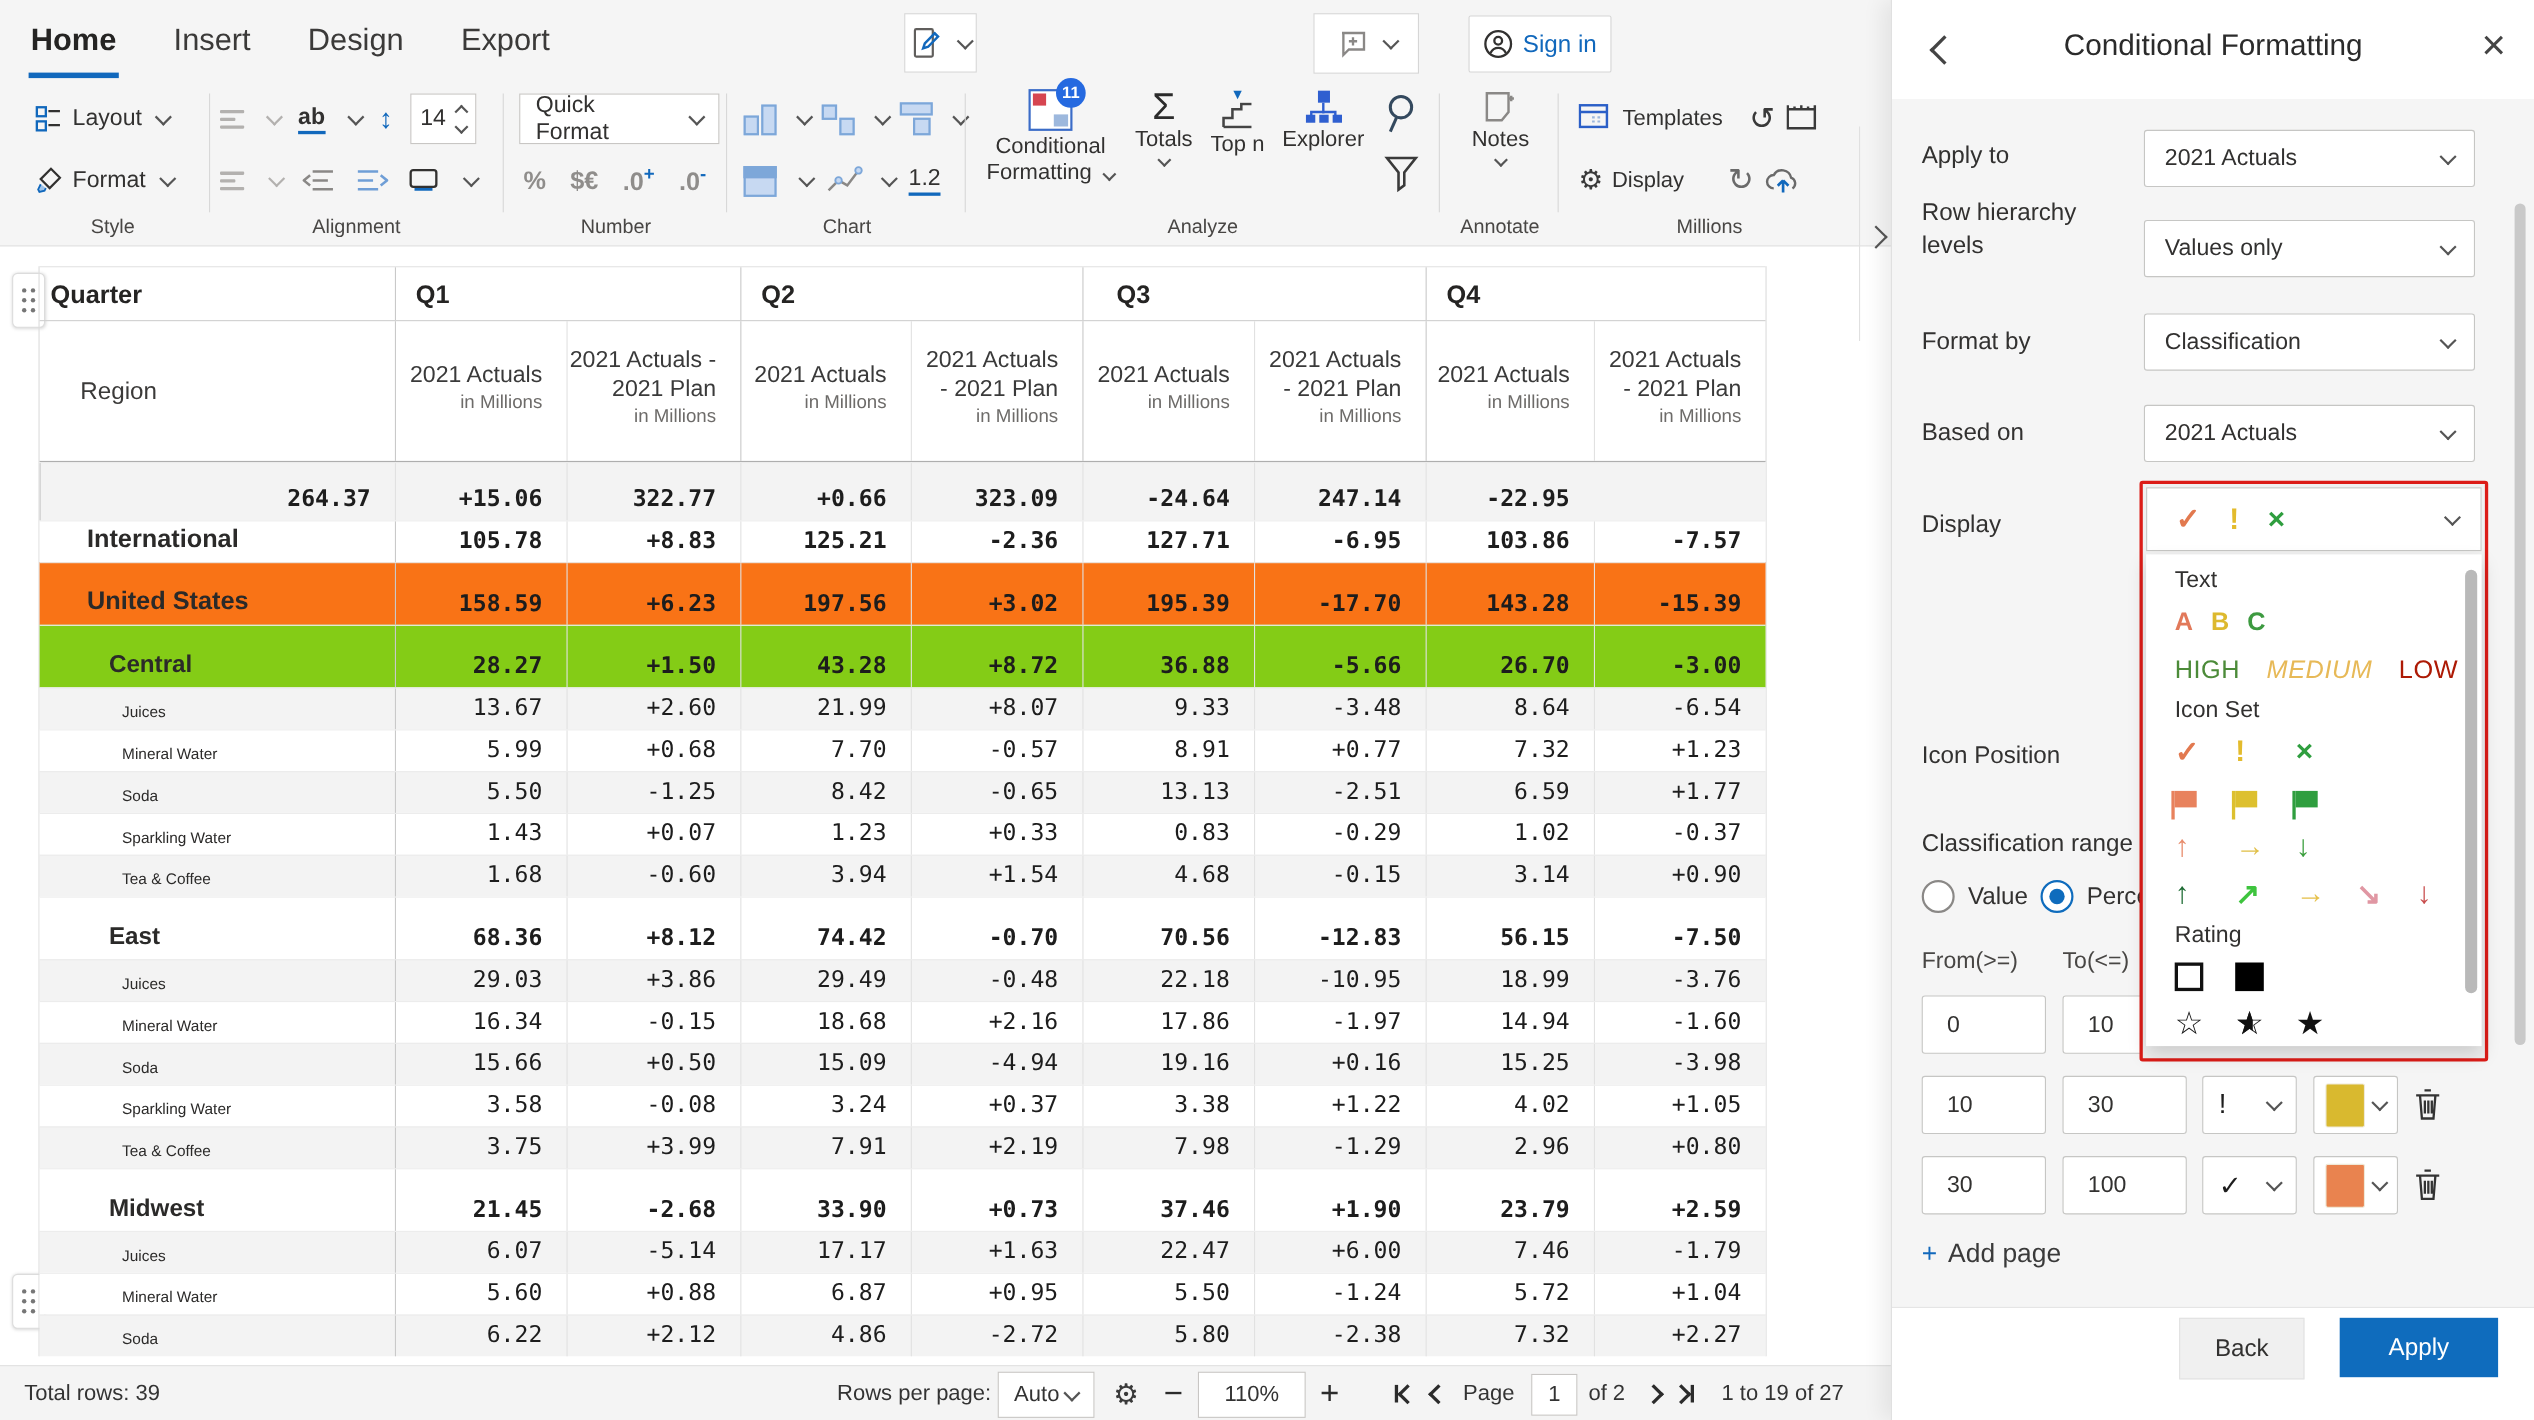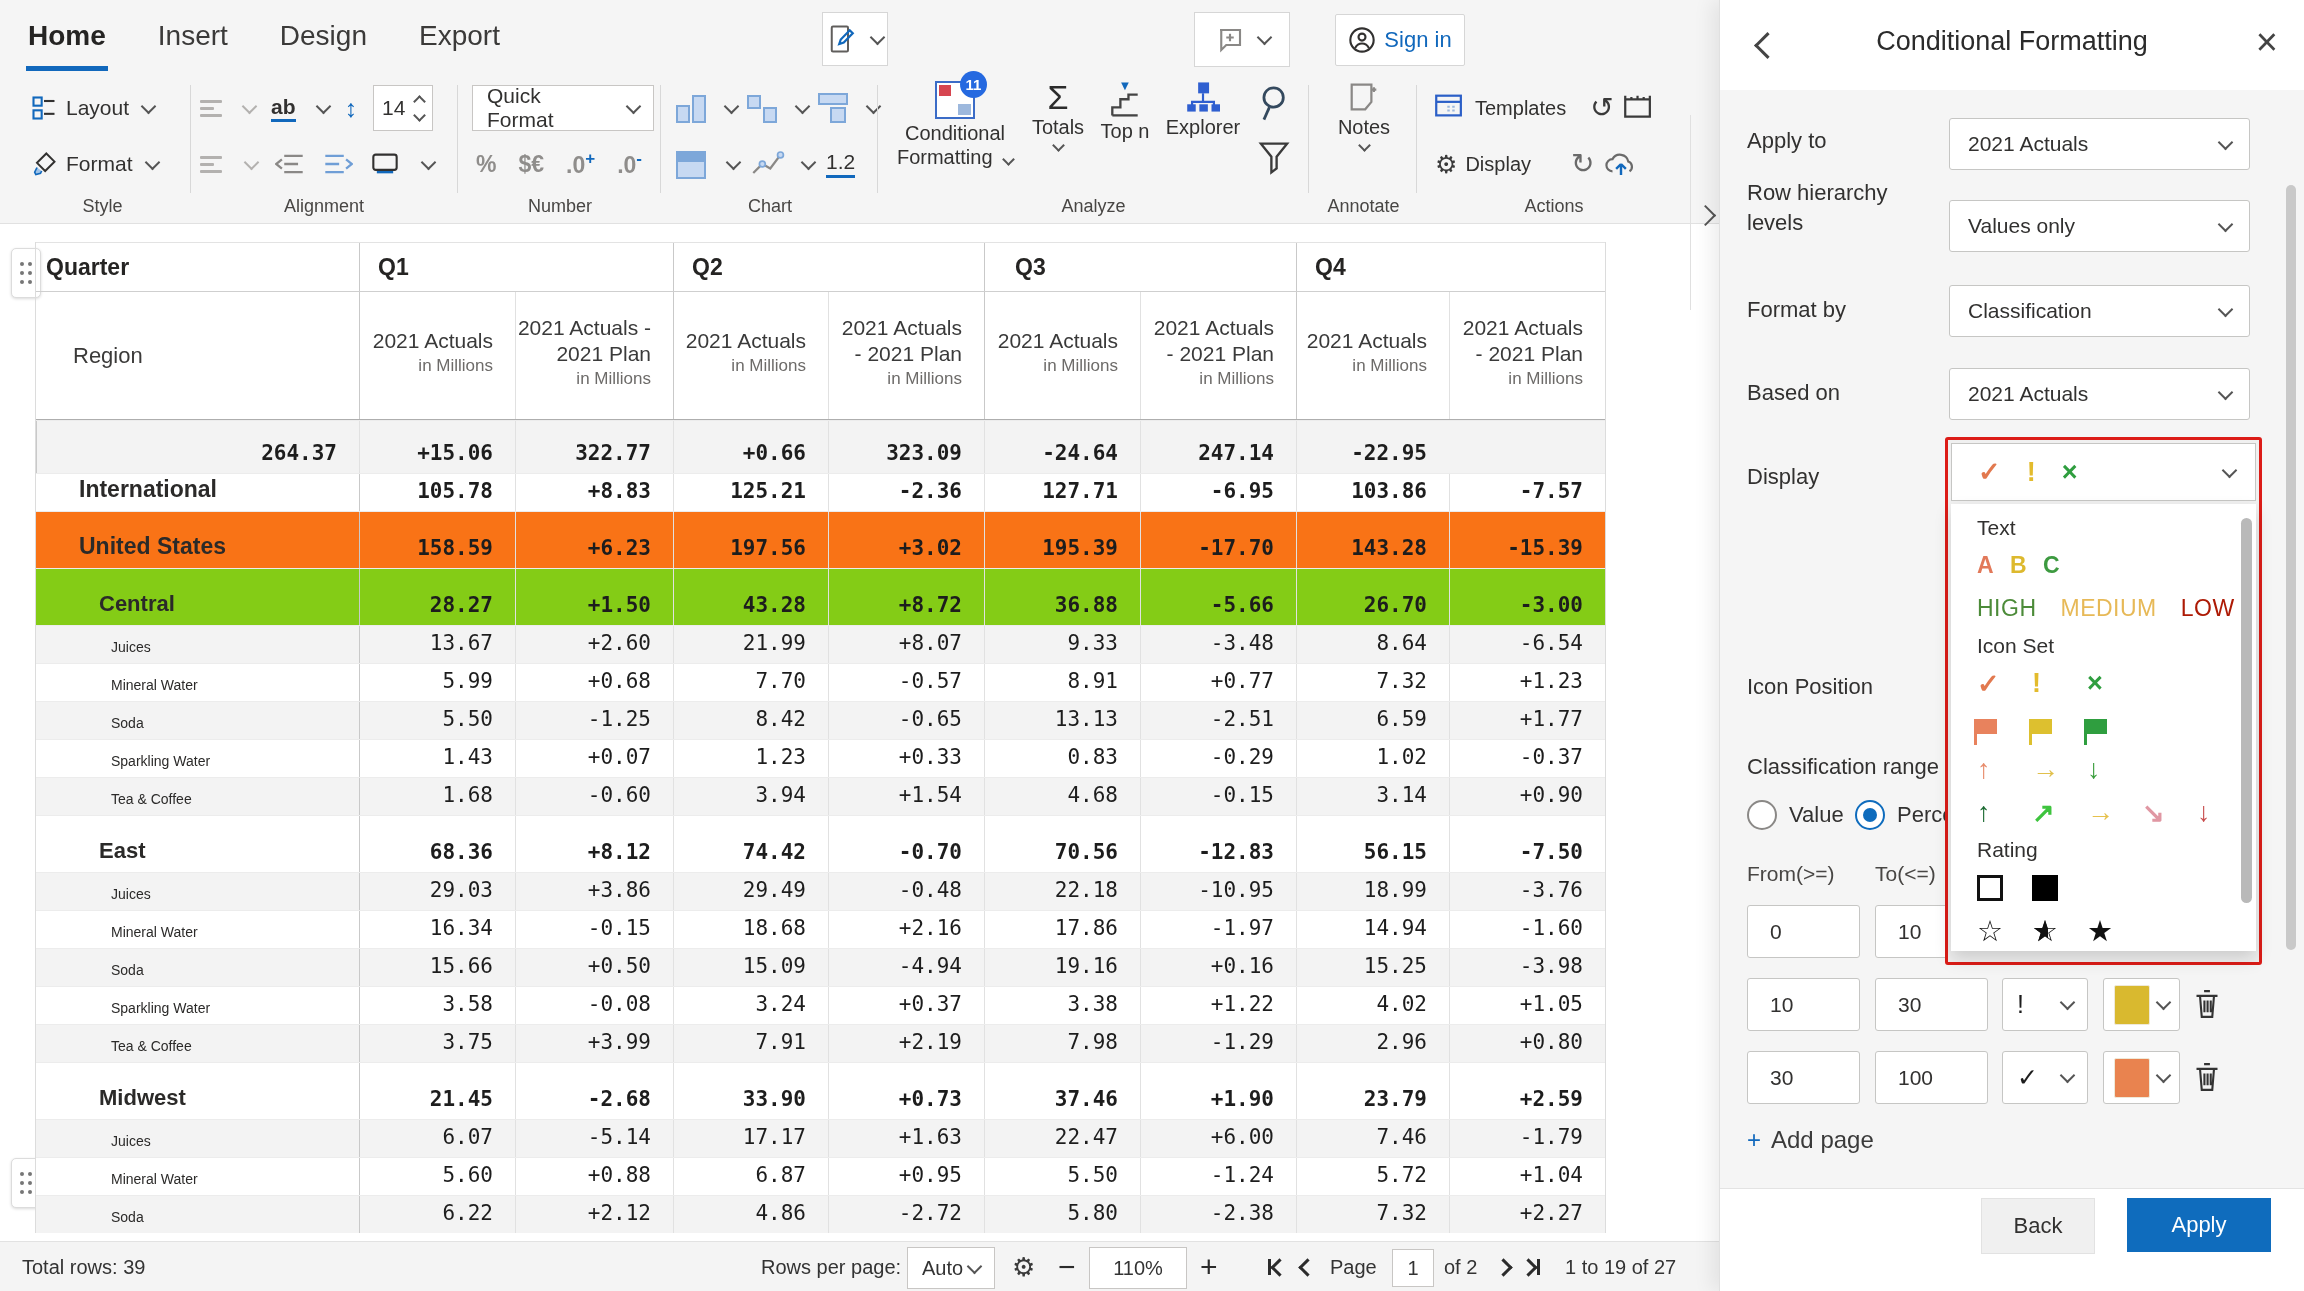--- a/index.html
+++ b/index.html
@@ -374,21 +374,21 @@
         <div class="rbtn" style="font-size:20px">
           <span class="glyph" style="font-size:25px">⚙</span>
           <span>Display</span>
         </div>
         <span class="glyph" style="color:#6a6a6a;margin-left:30px">↻</span>
         <svg width="34" height="30" viewBox="0 0 28 24">
           <path d="M7 18a5 5 0 010-10 7 7 0 0113 2 4.5 4.5 0 011 8" fill="none" stroke="#6a6a6a" stroke-width="1.8"></path>
           <path d="M14 21v-9m0 0l-4 4m4-4l4 4" stroke="#1168bc" stroke-width="2" fill="none"></path>
         </svg>
       </div>
-      <div class="glabel">Actions</div>
+      <div class="glabel">Millions</div>
     </div>
   </div>
 </div>
 
 <div class="expander"></div>
 <div class="expchv"></div>
 
 <div class="grip" style="left:11px;top:248px">
     <span class="dots"></span>
   </div>
@@ -796,21 +796,21 @@
       </div>
     <div class="ddmenu">
       <div class="ddsec">Text</div>
       <div class="ddrow" id="row-abc">
           <span class="abc" style="color: rgb(226, 121, 90);">A</span>
           <span class="abc" style="color: rgb(221, 185, 46);">B</span>
           <span class="abc" style="color: rgb(61, 154, 64);">C</span>
         </div>
       <div class="ddrow" id="row-levels">
           <span class="lvl" style="color: rgb(76, 139, 57);">HIGH</span>
-          <span class="lvl" style="color: rgb(231, 185, 87);">MEDIUM</span>
+          <span class="lvl" style="color: rgb(231, 185, 87); font-style: italic;">MEDIUM</span>
           <span class="lvl" style="color: rgb(173, 26, 5);">LOW</span>
         </div>
       <div class="ddsec">Icon Set</div>
       <div id="icon-rows">
           <div class="ddrow">
             <span class="it ico" style="color: rgb(226, 121, 79);">✓</span>
             <span class="it ico" style="color: rgb(227, 187, 45);">!</span>
             <span class="it ico" style="color: rgb(47, 158, 63);">×</span>
           </div>
           <div class="ddrow">

